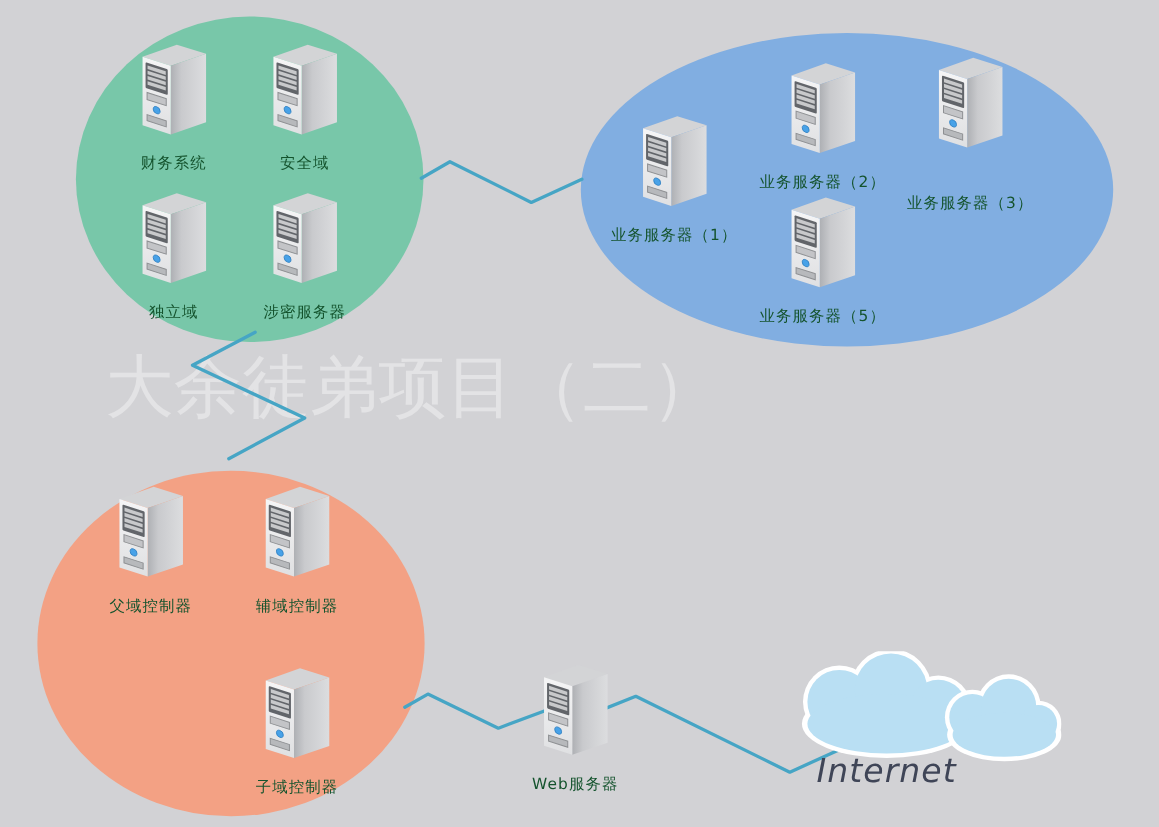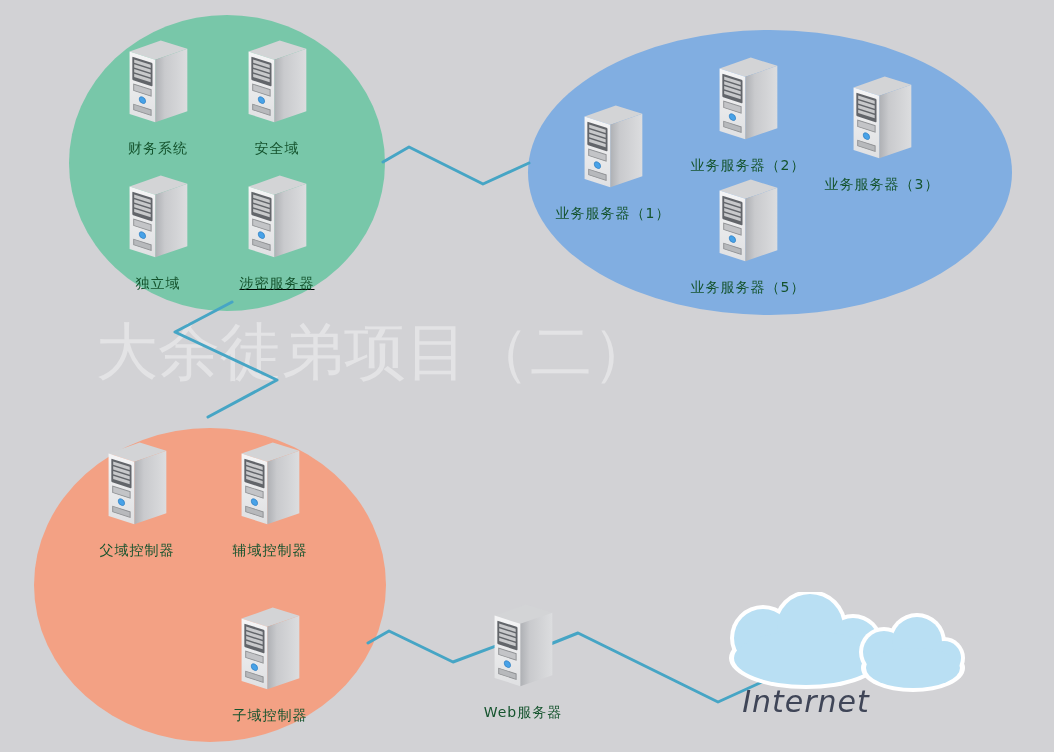--- a/index.html
+++ b/index.html
@@ -147,40 +147,40 @@
         <use href="#sym-server"></use>
       </svg>
     <span class="lbl">安全域</span>
   </div>
   <div class="node" style="left:158px;top:171px;">
     <svg width="70" height="88">
         <use href="#sym-server"></use>
       </svg>
     <span class="lbl">独立域</span>
   </div>
-  <div class="node" style="left:277px;top:171px;text-decoration:underline;">
+  <div class="node" style="left:277px;top:171px;">
     <svg width="70" height="88">
         <use href="#sym-server"></use>
       </svg>
     <span class="lbl">涉密服务器</span>
   </div>
 
   <div class="node" style="left:613px;top:101px;">
     <svg width="70" height="88">
         <use href="#sym-server"></use>
       </svg>
     <span class="lbl">业务服务器（1）</span>
   </div>
   <div class="node" style="left:748px;top:53px;">
     <svg width="70" height="88">
         <use href="#sym-server"></use>
       </svg>
     <span class="lbl">业务服务器（2）</span>
   </div>
-  <div class="node" style="left:882px;top:72px;">
+  <div class="node" style="left:882px;top:48px;gap:24px;">
     <svg width="70" height="88">
         <use href="#sym-server"></use>
       </svg>
     <span class="lbl">业务服务器（3）</span>
   </div>
   <div class="node" style="left:748px;top:175px;">
     <svg width="70" height="88">
         <use href="#sym-server"></use>
       </svg>
     <span class="lbl">业务服务器（5）</span>

